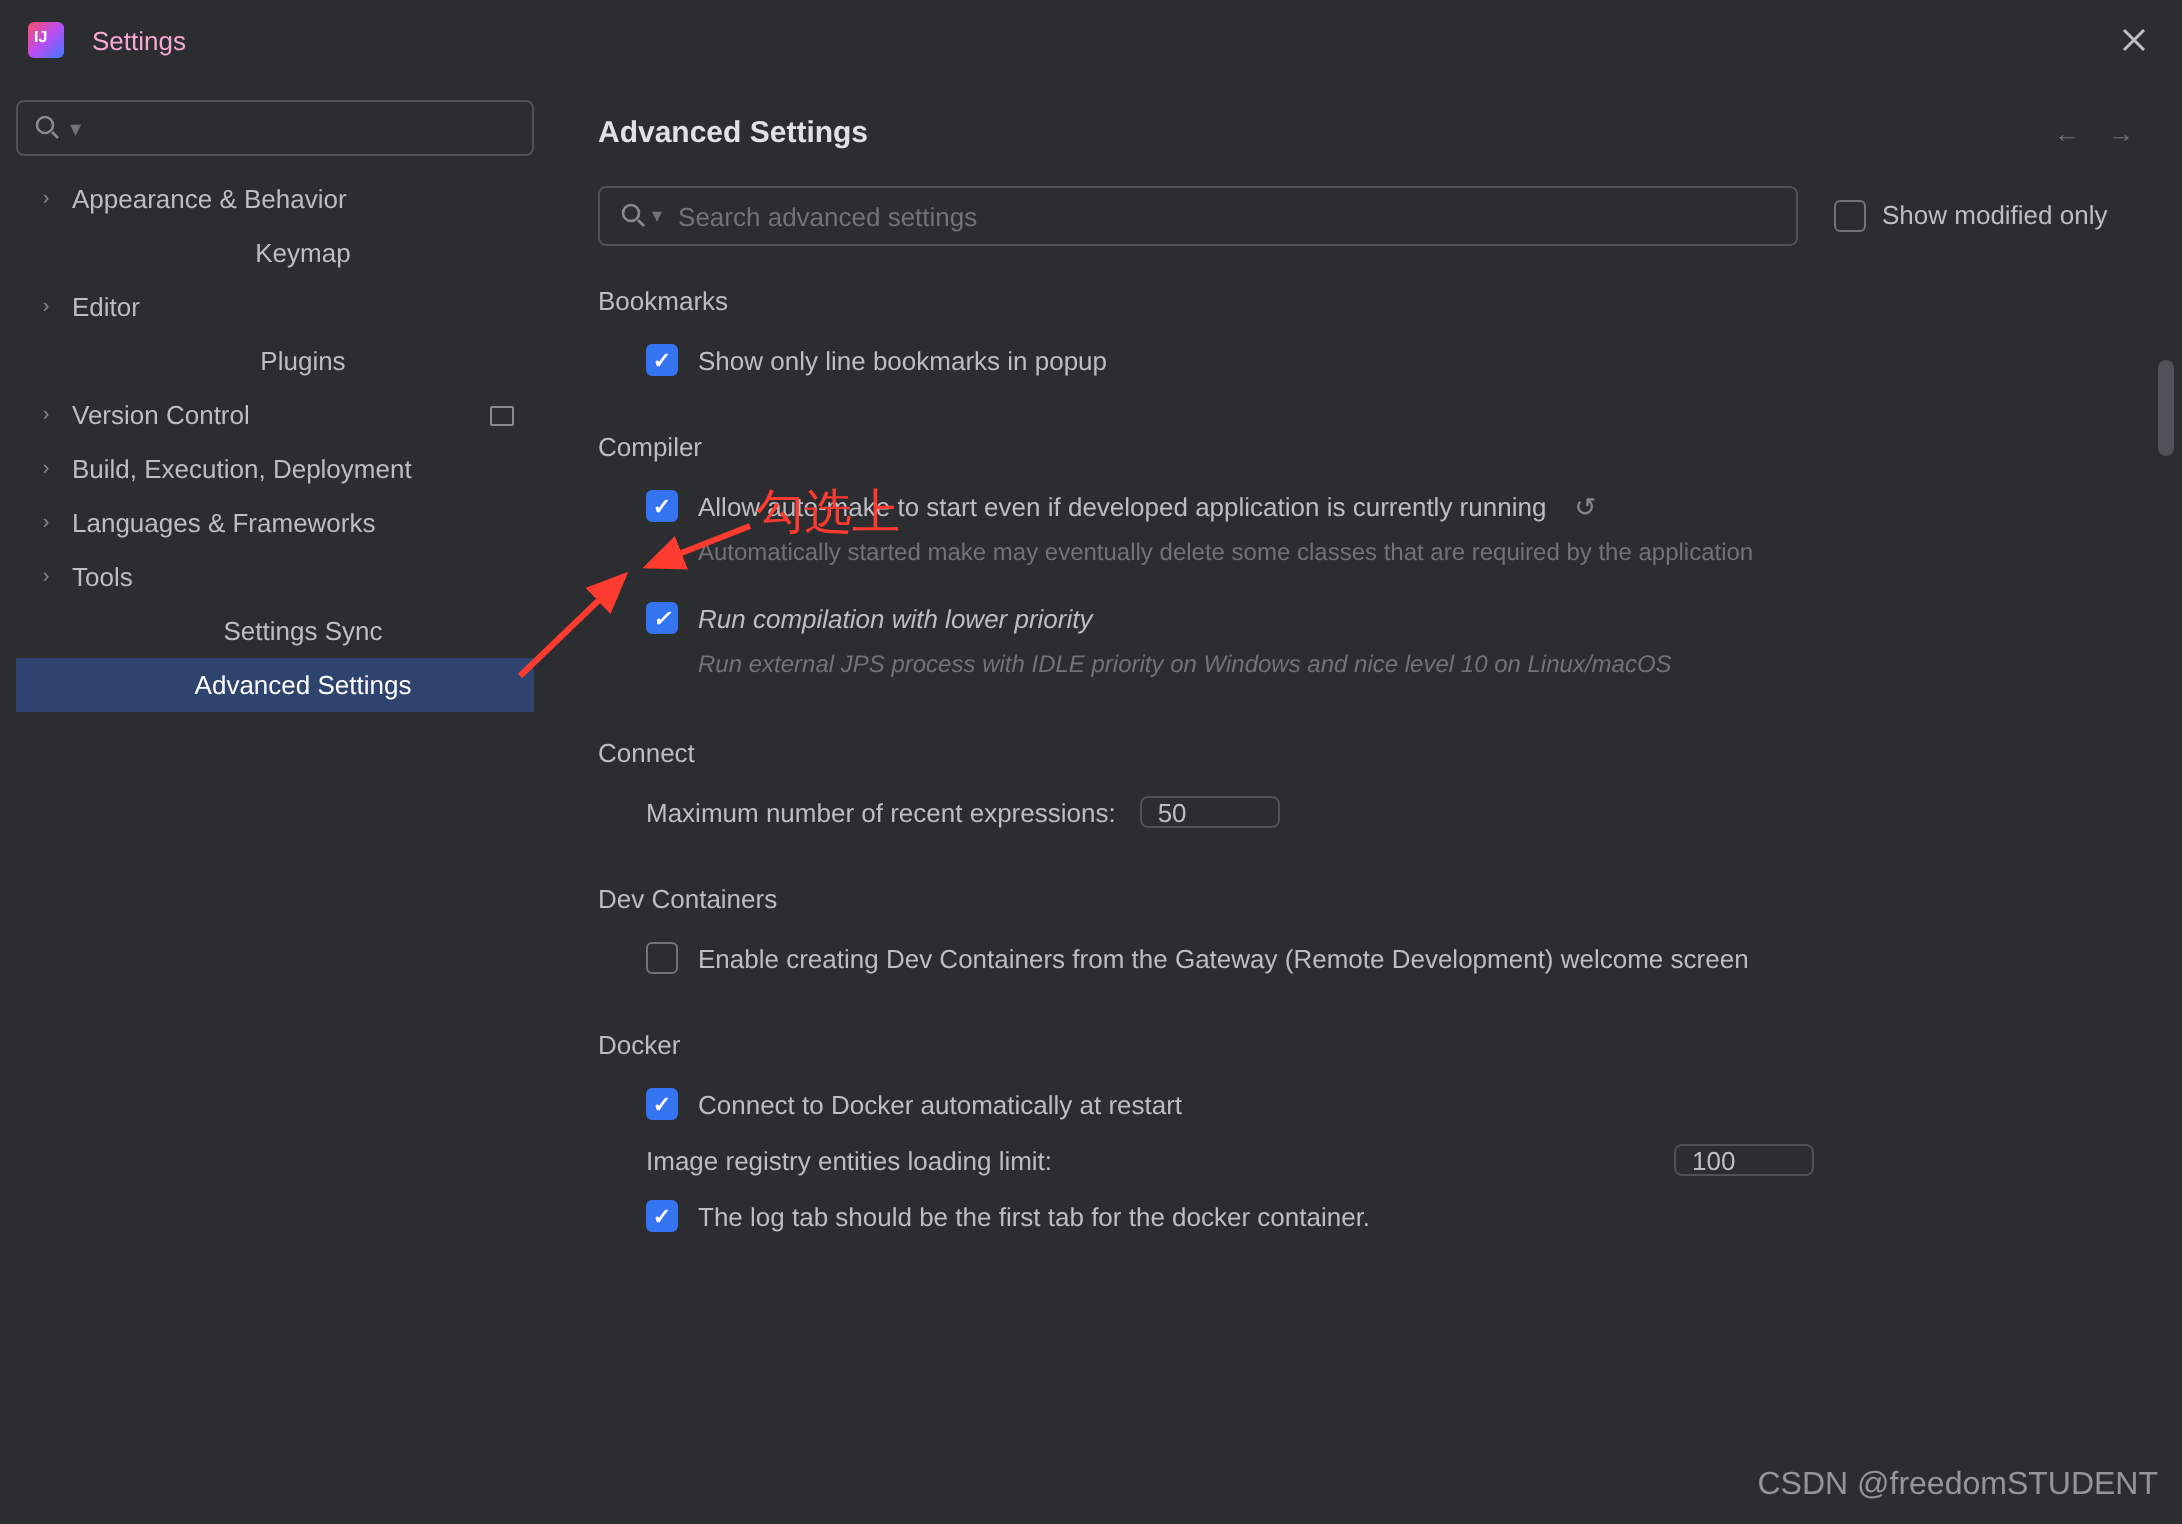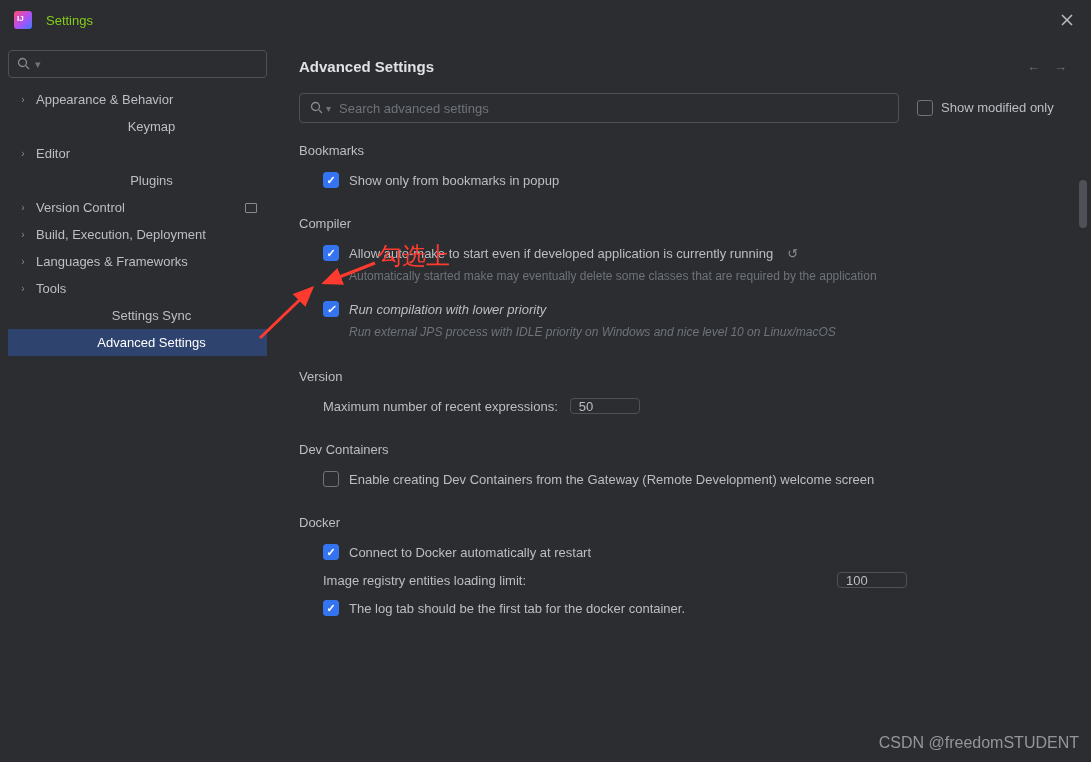--- a/index.html
+++ b/index.html
@@ -1,21 +1,21 @@
 <!DOCTYPE html>
 <html><head>
 <meta charset="utf-8">
 <style>
 * { margin: 0; padding: 0; box-sizing: border-box; font-family: -apple-system, BlinkMacSystemFont, "Segoe UI", Arial, sans-serif; }
 body { background: #2b2d30; color: #bcbec4; font-size: 13px; width: 1091px; height: 762px; overflow: hidden; position: relative; }
 
 .titlebar { height: 40px; display: flex; align-items: center; padding: 0 14px; background: #2b2d30; }
 .titlebar .app-icon { width: 18px; height: 18px; margin-right: 14px; background: linear-gradient(135deg, #ff4d6a 0%, #b94df2 50%, #3d7bff 100%); border-radius: 3px; position: relative; }
 .titlebar .app-icon::after { content: 'IJ'; position: absolute; font-size: 8px; font-weight: bold; color: #fff; left: 3px; top: 3px; }
-.titlebar .title { color: #84cc16; font-size: 13px; flex: 1; }
+.titlebar .title { color: #f9a8d4; font-size: 13px; flex: 1; }
 .titlebar .close-btn { width: 20px; height: 20px; display: flex; align-items: center; justify-content: center; cursor: pointer; color: #bcbec4; }
 
 .main-area { display: flex; height: calc(100% - 40px); }
 
 .sidebar { width: 275px; padding: 10px 8px; background: #2b2d30; }
 .search-box { height: 28px; border: 1px solid #4e5157; border-radius: 4px; display: flex; align-items: center; padding: 0 8px; margin-bottom: 8px; }
 .search-box svg { flex-shrink: 0; }
 
 .tree { list-style: none; }
 .tree li { display: flex; align-items: center; height: 27px; padding-left: 8px; cursor: pointer; color: #bcbec4; }
@@ -140,21 +140,21 @@
         <span class="checkbox"></span>
         <span>Show modified only</span>
       </label>
     </div>
 
     <div class="section">
       <div class="section-title">Bookmarks</div>
       <div class="setting-item">
         <label class="main-label">
           <span class="checkbox checked"></span>
-          <span>Show only from bookmarks in popup</span>
+          <span>Show only line bookmarks in popup</span>
         </label>
       </div>
     </div>
 
     <div class="section">
       <div class="section-title">Compiler</div>
       <div class="setting-item">
         <label class="main-label">
           <span class="checkbox checked"></span>
           <span>Allow auto-make to start even if developed application is currently running</span>
@@ -165,21 +165,21 @@
       <div class="setting-item" style="margin-top:16px;font-style:italic;">
         <label class="main-label">
           <span class="checkbox checked"></span>
           <span>Run compilation with lower priority</span>
         </label>
         <div class="hint">Run external JPS process with IDLE priority on Windows and nice level 10 on Linux/macOS</div>
       </div>
     </div>
 
     <div class="section">
-      <div class="section-title">Version</div>
+      <div class="section-title">Connect</div>
       <div class="setting-field">
         <span class="field-label">Maximum number of recent expressions:</span>
         <input type="text" value="50" style="">
       </div>
     </div>
 
     <div class="section">
       <div class="section-title">Dev Containers</div>
       <div class="setting-item">
         <label class="main-label">

